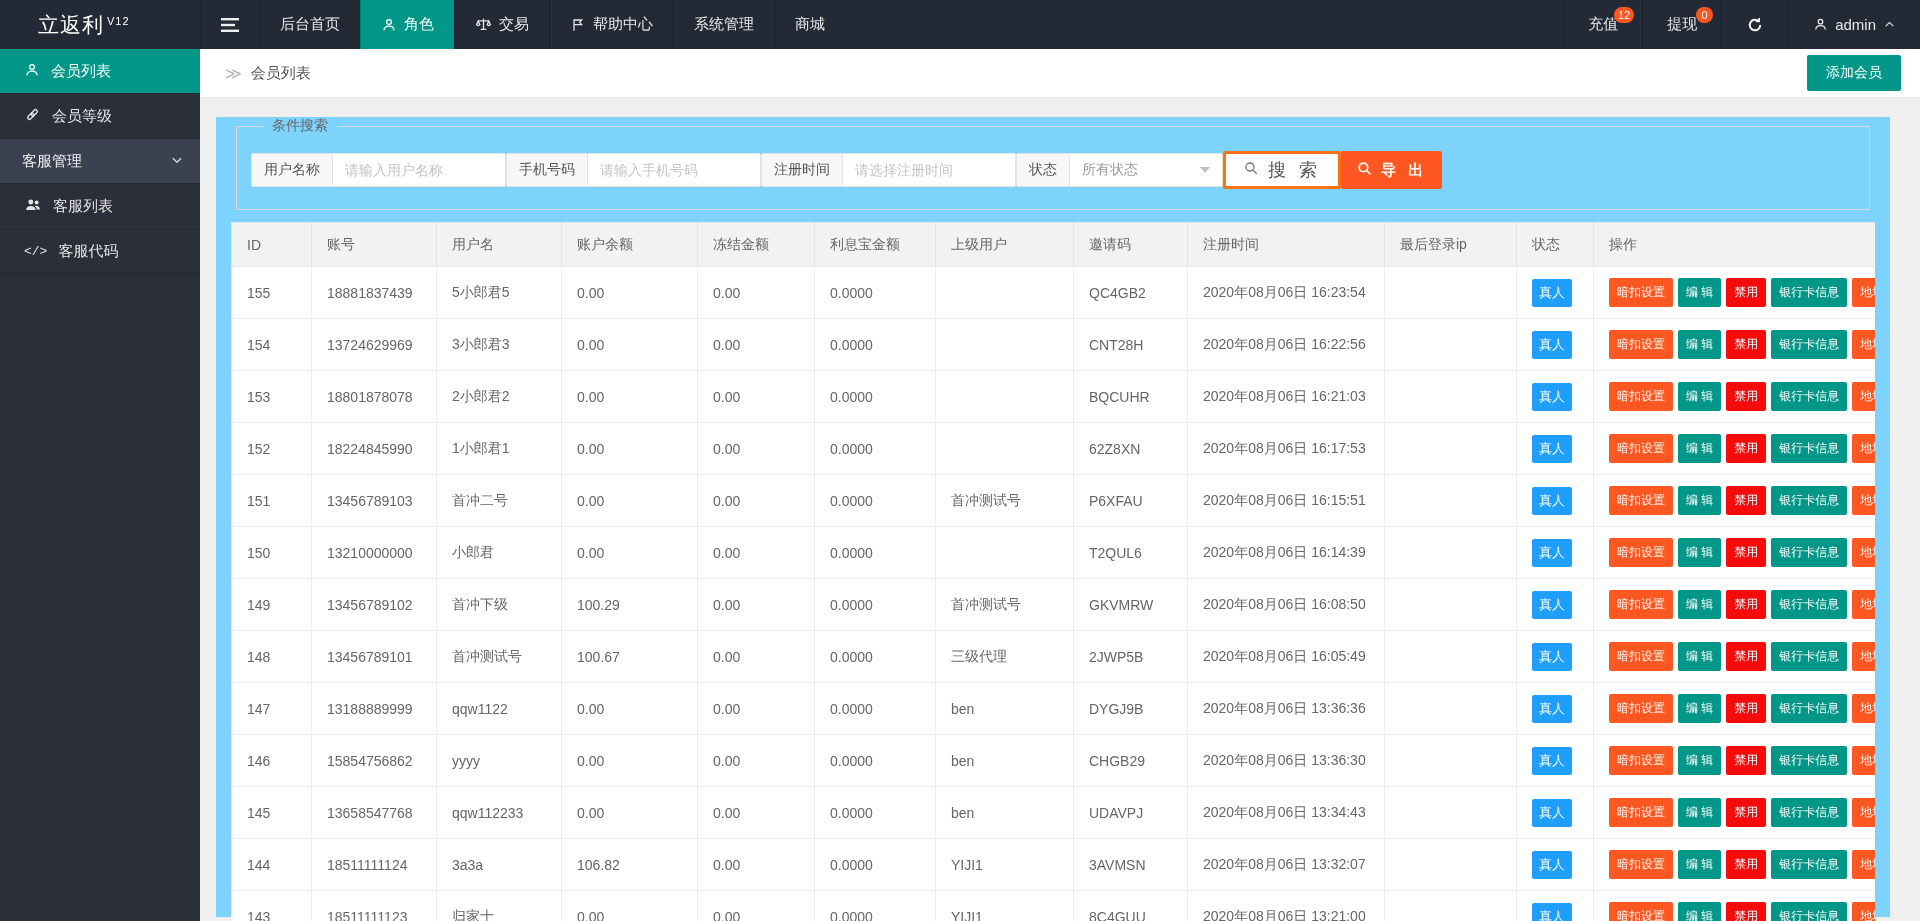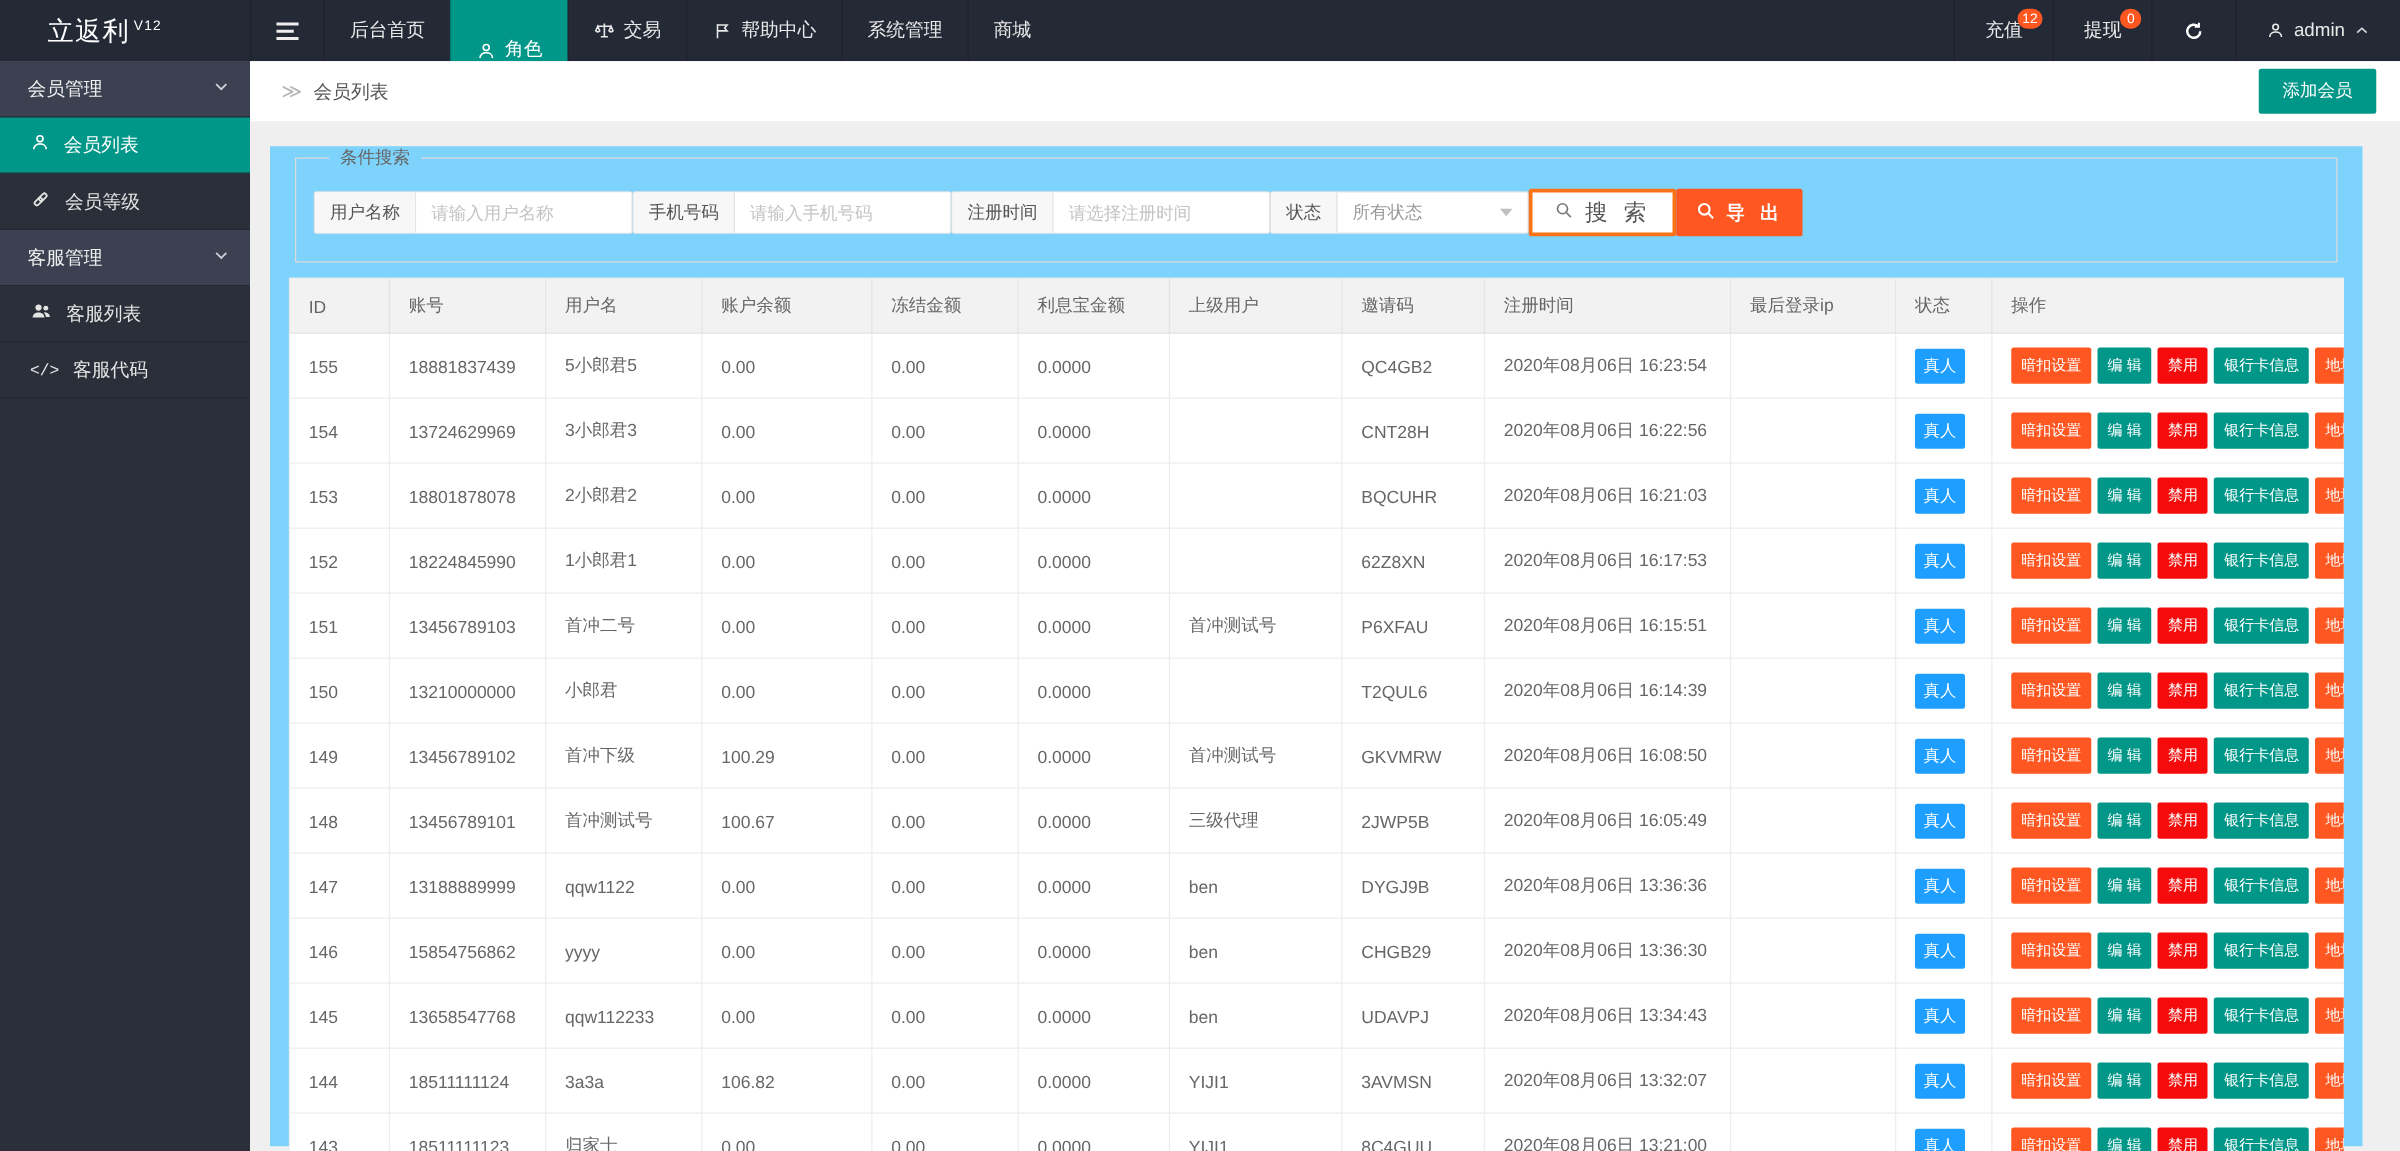--- a/index.html
+++ b/index.html
@@ -7,21 +7,21 @@
     font-family:"Liberation Sans","DejaVu Sans",sans-serif; background:#efefef; }
 
   
   .navbar { height:49px; background:#242936; display:flex; align-items:stretch; color:#eee; }
   .logo { width:200px; display:flex; align-items:center; padding-left:38px;
     font-size:21px; color:#fff; letter-spacing:1px; }
   .logo sup { font-size:11px; margin-left:3px; transform:translateY(-4px); color:#fff; }
   .nav-item { display:flex; align-items:center; gap:7px; padding:0 20px; font-size:15px;
     color:#e8e8e8; cursor:pointer; border-left:1px solid rgba(0,0,0,.16); white-space:nowrap; }
   .nav-item svg { display:block; }
-  .nav-item.active { background:#009688; color:#fff;align-items:flex-end; }
+  .nav-item.active { background:#009688; color:#fff; }
   .nav-right { margin-left:auto; display:flex; align-items:stretch; }
   .nav-right .nav-item { position:relative; padding:0 24px; }
   .nav-badge { position:absolute; top:7px; right:8px; background:var(--orange);
     color:#fff; font-size:11px; line-height:16px; min-width:17px; text-align:center;
     border-radius:9px; padding:0 4px; }
 
   
   .layout { display:flex; height:872px; }
   .sidebar { width:200px; background:#2b2f3a; flex:none; }
   .side-group { height:45px; display:flex; align-items:center; justify-content:space-between;
@@ -172,28 +172,20 @@
             <polyline points="5,15 12,8.5 19,15"></polyline>
           </svg>
       </span>
     </div>
   </div>
 </header>
 
 <div class="layout">
 
   <aside class="sidebar">
-    <div class="side-group">
-      <span>会员管理</span>
-      <span>
-        <svg width="14" height="14" viewBox="0 0 24 24" fill="none" stroke="#cfd3dc" stroke-width="2.4">
-            <polyline points="5,9 12,16 19,9"></polyline>
-          </svg>
-      </span>
-    </div>
     <div class="side-item active">
       <span>
         <svg width="16" height="16" viewBox="0 0 24 24" fill="none" stroke="#fff" stroke-width="2">
             <circle cx="12" cy="7.5" r="3.6"></circle>
             <path d="M4.5 20c0-4 3.3-6.3 7.5-6.3s7.5 2.3 7.5 6.3"></path>
           </svg>
       </span>
       <span>会员列表</span>
     </div>
     <div class="side-item">

